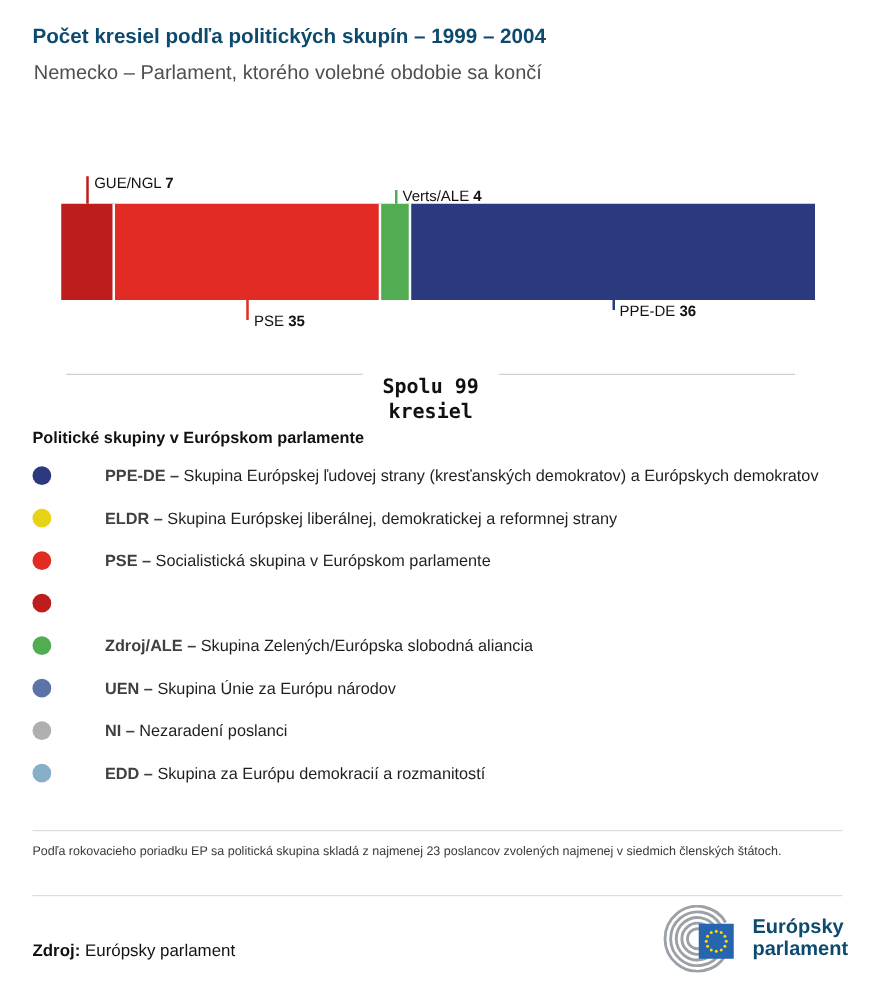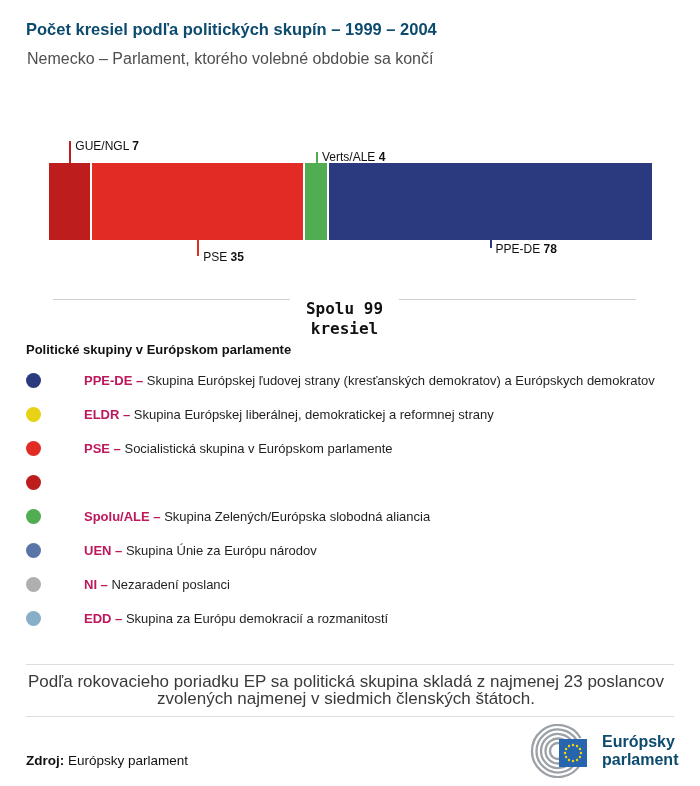--- a/index.html
+++ b/index.html
@@ -19,26 +19,26 @@
   
   #total-row{left:26px;top:299px;width:648px;display:flex;align-items:flex-start;box-sizing:border-box;padding-left:27px;padding-right:38px;}
   .rule{flex:1;height:1px;background:#cfcfcf;}
   #total-label{font-family:"DejaVu Sans Mono",monospace;font-weight:bold;font-size:16px;line-height:20px;text-align:center;margin:0 16px;color:#111;}
   
   #legend-heading{left:26px;top:342px;font-size:13px;font-weight:bold;color:#111;}
   #legend{left:26px;top:372px;width:648px;}
   .legend-row{display:flex;align-items:center;height:16px;margin-bottom:18px;}
   .dot{width:15px;height:15px;border-radius:50%;flex:0 0 15px;margin-right:11px;}
   .legend-text{font-size:13px;white-space:nowrap;color:#1f1f1f;}
-  .legend-text b{color:#be185d;padding-left:32px;}
+  .legend-text b{color:#404040;padding-left:32px;}
   
   .divider{left:26px;width:648px;height:1px;background:#ddd;}
   #divider-top{top:664px;}
   #divider-bottom{top:716px;}
-  #note{left:26px;top:673px;width:640px;font-size:17px;line-height:17px;color:#3a3a3a;text-align:center;}
+  #note{left:26px;top:673px;width:640px;font-size:10px;line-height:17px;color:#3a3a3a;}
   #source{left:26px;top:753px;font-size:13.5px;color:#111;}
   #source b{font-weight:bold;}
   
   #logo{left:528px;top:724px;display:flex;align-items:center;}
   #logo-text{font-size:16px;font-weight:bold;color:#0c4a6e;line-height:18px;margin-left:6px;}
 </style>
 </head>
 <body>
 
 <div class="abs" id="title">Počet kresiel podľa politických skupín – 1999 – 2004</div>
@@ -51,21 +51,21 @@
       <div class="seg" style="width: 4.0404%; background: rgb(80, 173, 82);"></div>
       <div class="seg" style="width: 53.5354%; background: rgb(43, 58, 126);"></div>
     </div>
 <div class="tick" style="background: rgb(189, 29, 29); left: calc(3.53535% - 1px); top: 6px; height: 22px;"></div>
     <div class="callout" style="left: calc(3.53535% + 5px); top: 4px; text-align: right;"><span>GUE/NGL </span><b>7</b></div>
     <div class="tick" style="background: rgb(227, 43, 37); left: calc(24.7475% - 1px); top: 105px; height: 16px;"></div>
     <div class="callout" style="left: calc(24.7475% + 5px); top: 115px;"><span>PSE </span><b>35</b></div>
     <div class="tick" style="background: rgb(80, 173, 82); left: calc(44.4444% - 1px); top: 17px; height: 11px;"></div>
     <div class="callout" style="left: calc(44.4444% + 5px); top: 15px;"><span>Verts/ALE </span><b>4</b></div>
     <div class="tick" style="background: rgb(43, 58, 126); left: calc(73.2323% - 1px); top: 105px; height: 8px;"></div>
-    <div class="callout" style="left: calc(73.2323% + 5px); top: 107px;"><span>PPE-DE </span><b>78</b></div>
+    <div class="callout" style="left: calc(73.2323% + 5px); top: 107px;"><span>PPE-DE </span><b>36</b></div>
   </div>
 
 <div class="abs" id="total-row">
   <div class="rule"></div>
   <div id="total-label">
       <div>Spolu 99</div>
       <div>kresiel</div>
     </div>
   <div class="rule"></div>
 </div>
@@ -82,21 +82,21 @@
     </div>
     <div class="legend-row">
       <span class="dot" style="background: rgb(227, 43, 37);"></span>
       <span class="legend-text"><b>PSE – </b><span>Socialistická skupina v Európskom parlamente</span></span>
     </div>
     <div class="legend-row">
       <span class="dot" style="background: rgb(189, 29, 29);"></span>
     </div>
     <div class="legend-row">
       <span class="dot" style="background: rgb(80, 173, 82);"></span>
-      <span class="legend-text"><b>Spolu/ALE – </b><span>Skupina Zelených/Európska slobodná aliancia</span></span>
+      <span class="legend-text"><b>Zdroj/ALE – </b><span>Skupina Zelených/Európska slobodná aliancia</span></span>
     </div>
     <div class="legend-row">
       <span class="dot" style="background: rgb(90, 116, 168);"></span>
       <span class="legend-text"><b>UEN – </b><span>Skupina Únie za Európu národov</span></span>
     </div>
     <div class="legend-row">
       <span class="dot" style="background: rgb(175, 175, 175);"></span>
       <span class="legend-text"><b>NI – </b><span>Nezaradení poslanci</span></span>
     </div>
     <div class="legend-row">

